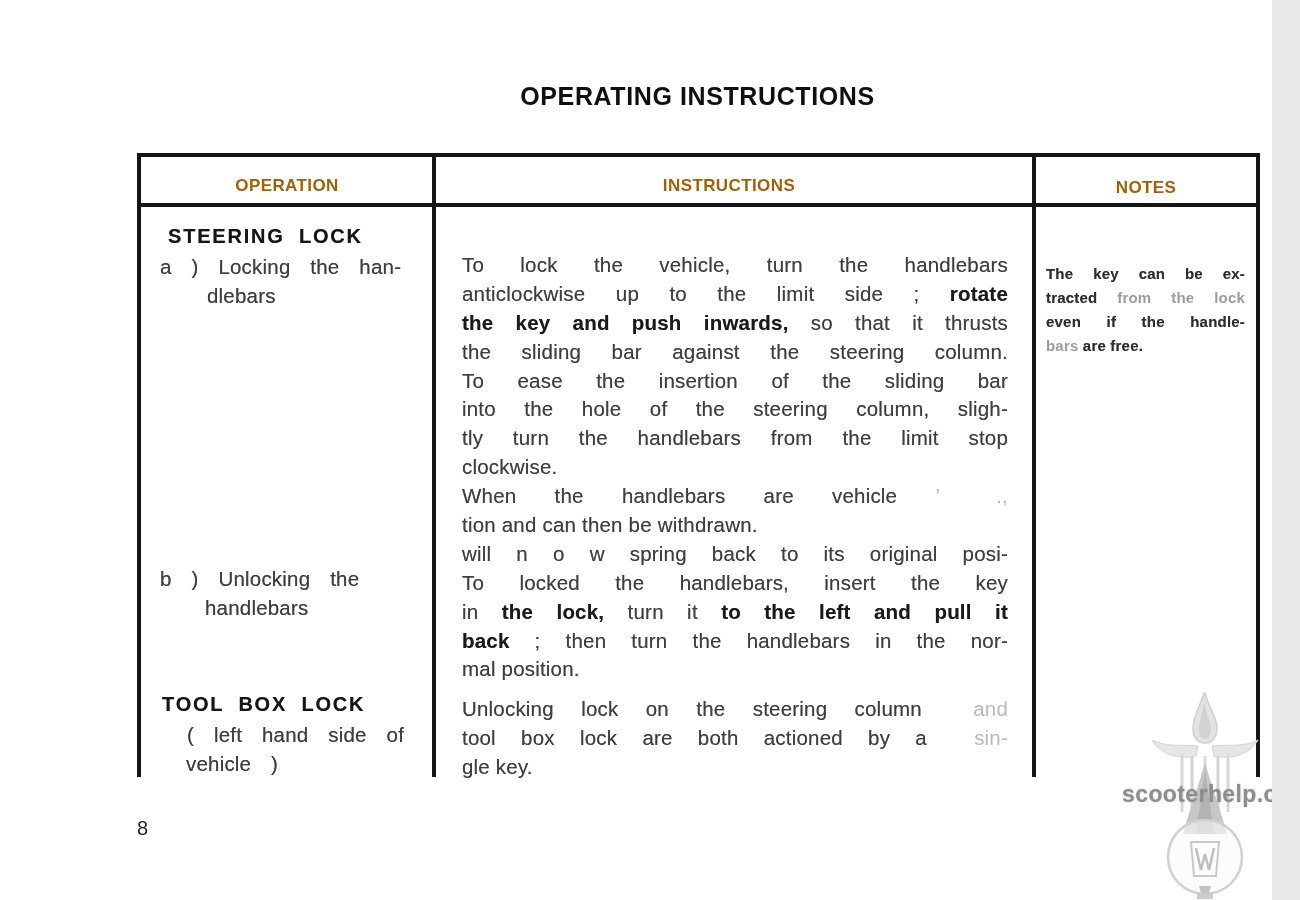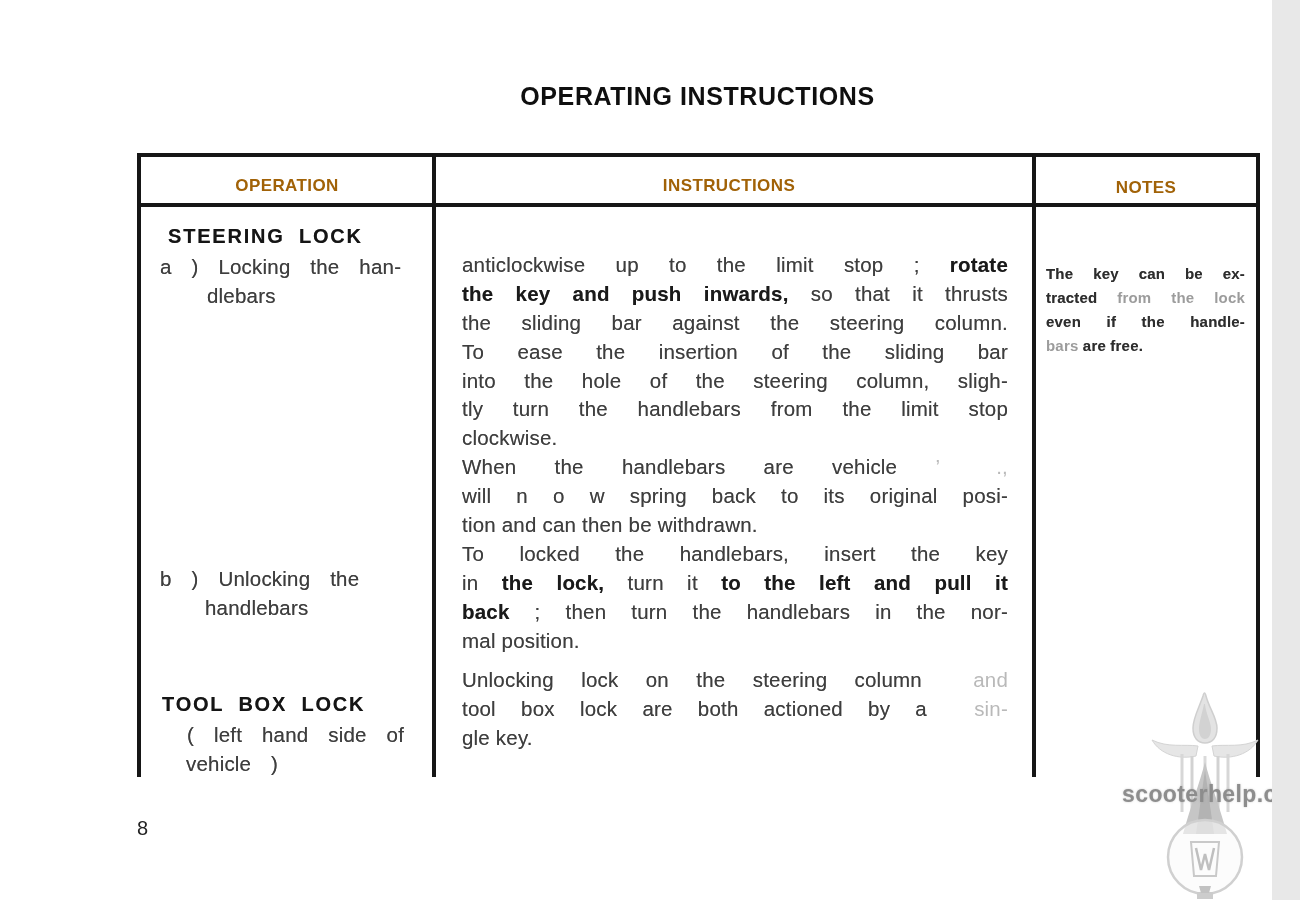--- a/index.html
+++ b/index.html
@@ -90,30 +90,31 @@
       <div class="op-block op-item" style="top: 255px; left: 160px;">a ) Locking the han-</div>
       <div class="op-block op-item" style="top: 284px; left: 207px;">dlebars</div>
       <div class="op-block op-item" style="top: 567px; left: 160px;">b ) Unlocking the</div>
       <div class="op-block op-item" style="top: 596px; left: 205px;">handlebars</div>
       <div class="op-block op-heading" style="top: 693px; left: 162px;">TOOL BOX LOCK</div>
       <div class="op-block op-item" style="top: 723px; left: 187px;">( left hand side of</div>
       <div class="op-block op-item" style="top: 752px; left: 186px;">vehicle )</div>
     </div>
 
   <div class="instructions" id="instructions-col">
-      <div class="iline j"><span>anticlockwise up to the limit stop ; </span><span class="bold">rotate</span></div>
+      <div class="iline j"><span>To lock the vehicle, turn the handlebars</span></div>
+      <div class="iline j"><span>anticlockwise up to the limit side ; </span><span class="bold">rotate</span></div>
       <div class="iline j"><span class="bold">the key and push inwards,</span><span> so that it thrusts</span></div>
       <div class="iline j"><span>the sliding bar against the steering column.</span></div>
       <div class="iline j"><span>To ease the insertion of the sliding bar</span></div>
       <div class="iline j"><span>into the hole of the steering column, sligh-</span></div>
       <div class="iline j"><span>tly turn the handlebars from the limit stop</span></div>
       <div class="iline"><span>clockwise.</span></div>
       <div class="iline j"><span>When the handlebars are vehicle</span><span class="faded"> ’</span><span class="spacer" style="width: 56px;"></span><span class="faded">.,</span></div>
+      <div class="iline"><span>tion and can then be withdrawn.</span></div>
       <div class="iline j"><span>will n o w spring back to its original posi-</span></div>
-      <div class="iline"><span>tion and can then be withdrawn.</span></div>
       <div class="iline j"><span>To locked the handlebars, insert the key</span></div>
       <div class="iline j"><span>in </span><span class="bold">the lock,</span><span> turn it </span><span class="bold">to the left and pull it</span></div>
       <div class="iline j"><span class="bold">back</span><span> ; then turn the handlebars in the nor-</span></div>
       <div class="iline"><span>mal position.</span></div>
       <div class="iline j" style="margin-top: 11px;"><span>Unlocking lock on the steering column </span><span class="spacer" style="width: 24px;"></span><span class="faded">and</span></div>
       <div class="iline j"><span>tool box lock are both actioned by a </span><span class="spacer" style="width: 22px;"></span><span class="faded">sin-</span></div>
       <div class="iline"><span>gle key.</span></div>
     </div>
 
   <div class="notes" id="notes-col">

